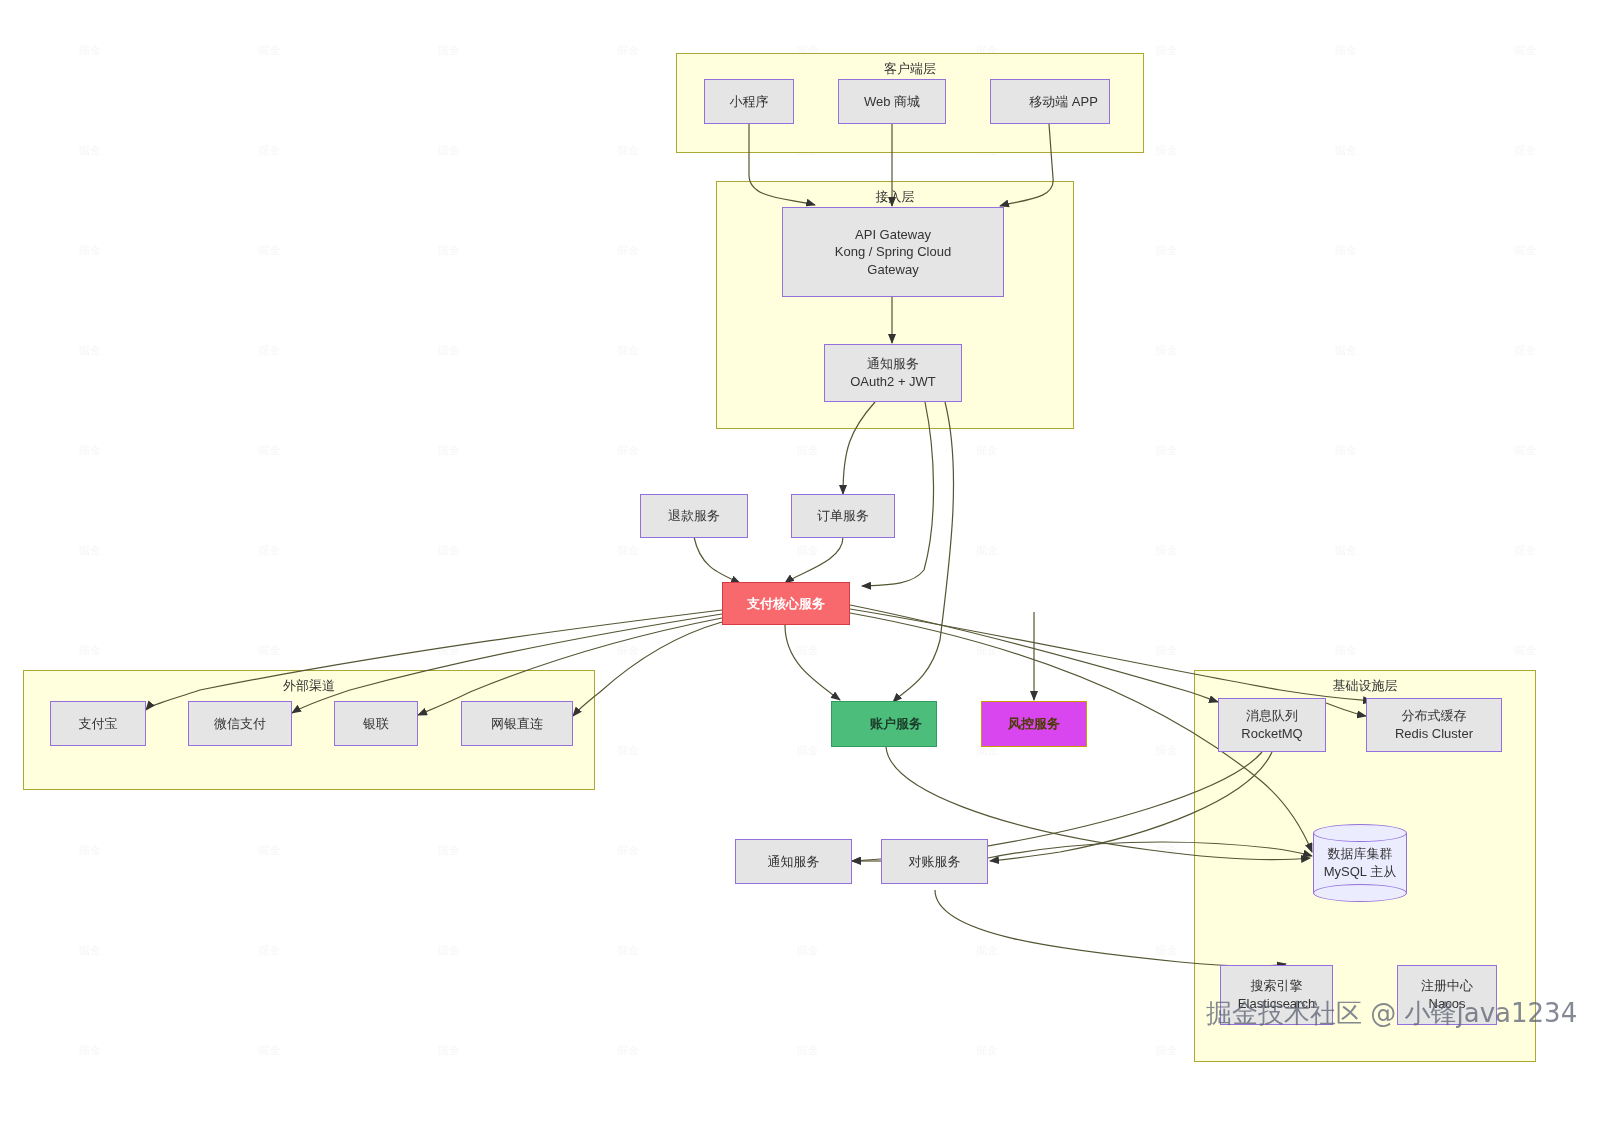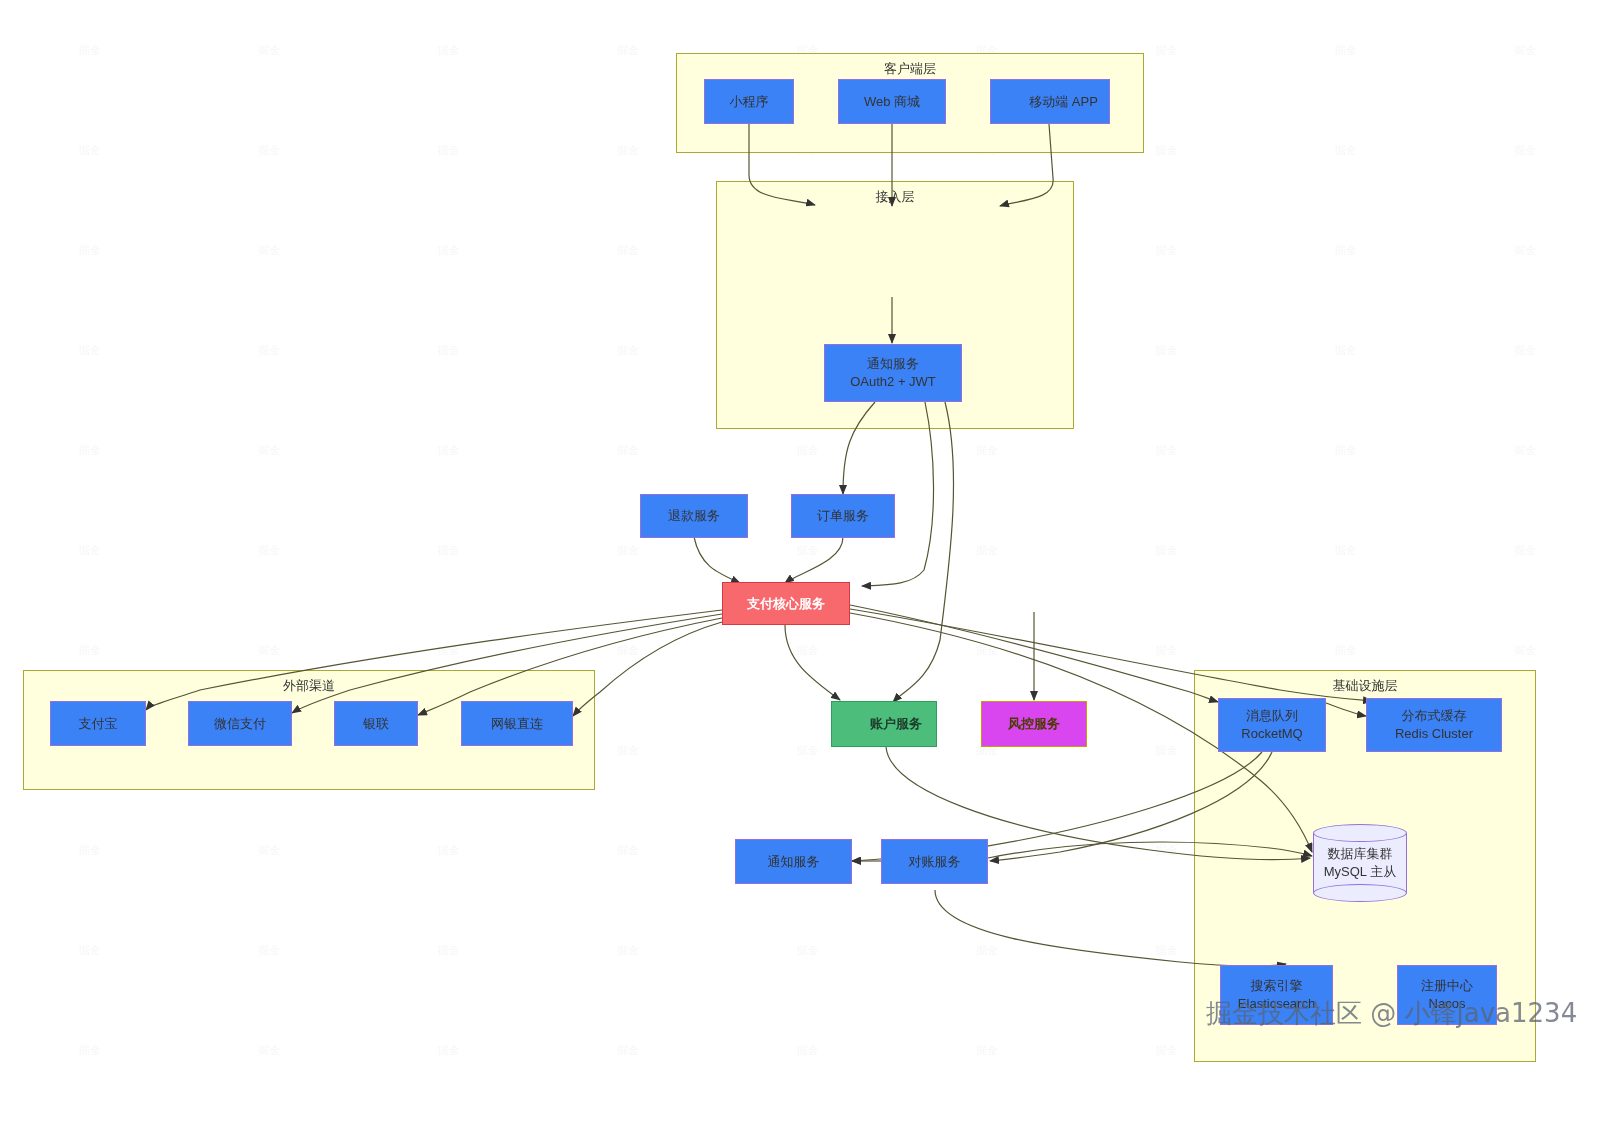--- a/index.html
+++ b/index.html
@@ -56,21 +56,21 @@
     position: absolute;
     box-sizing: border-box;
     display: flex;
     flex-direction: column;
     align-items: center;
     justify-content: center;
     text-align: center;
     font-size: 13px;
     line-height: 1.35;
     color: #333333;
-    background: #3b82f6;
+    background: #e5e5e5;
     border: 1px solid #9370db;
     z-index: 4;
     white-space: pre-line;
   }
   .node.red {
     background: #f8696e;
     border-color: #d63b41;
     color: #ffffff;
     font-weight: bold;
   }
@@ -307,20 +307,23 @@
       <path d="M935,890 C935,935 1060,950 1180,962 C1240,968 1275,966 1286,964"></path>
 
       <path d="M881,861 C868,861 858,861 852,861"></path>
     </g>
   </svg>
 
   <div class="node" style="left:704px; top:79px; width:90px; height:45px;">小程序</div>
   <div class="node" style="left:838px; top:79px; width:108px; height:45px;">Web 商城</div>
   <div class="node" style="left:990px; top:79px; width:120px; height:45px;padding-left:27px;">移动端 APP</div>
 
+  <div class="node" style="left:782px; top:207px; width:222px; height:90px;">API Gateway
+Kong / Spring Cloud
+Gateway</div>
   <div class="node" style="left:824px; top:344px; width:138px; height:58px;">通知服务
 OAuth2 + JWT</div>
 
   <div class="node" style="left:640px; top:494px; width:108px; height:44px;">退款服务</div>
   <div class="node" style="left:791px; top:494px; width:104px; height:44px;">订单服务</div>
   <div class="node red" style="left:722px; top:582px; width:128px; height:43px;">支付核心服务</div>
   <div class="node green" style="left:831px; top:701px; width:106px; height:46px;padding-left:24px;">账户服务</div>
   <div class="node amber" style="left:981px; top:701px; width:106px; height:46px;">风控服务</div>
   <div class="node" style="left:735px; top:839px; width:117px; height:45px;">通知服务</div>
   <div class="node" style="left:881px; top:839px; width:107px; height:45px;">对账服务</div>

